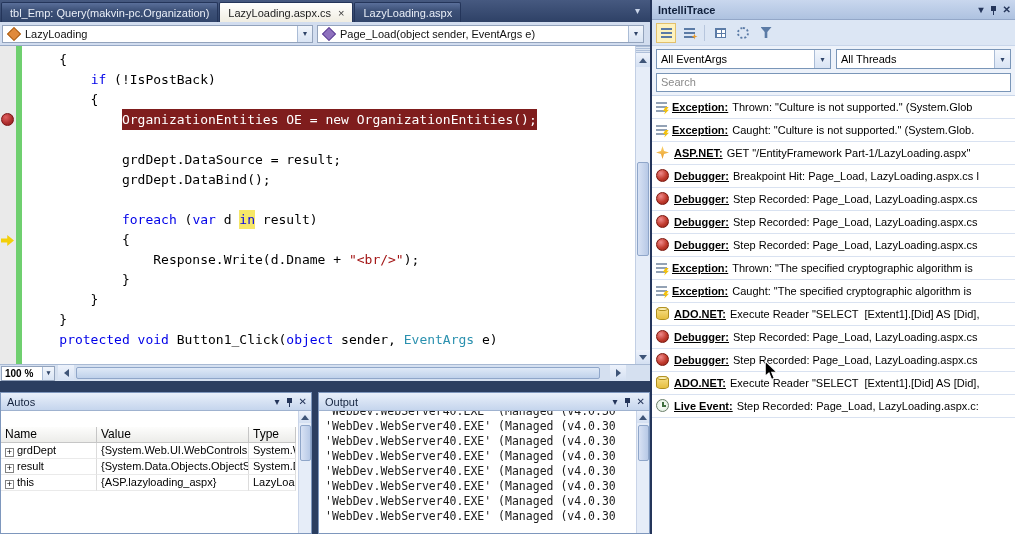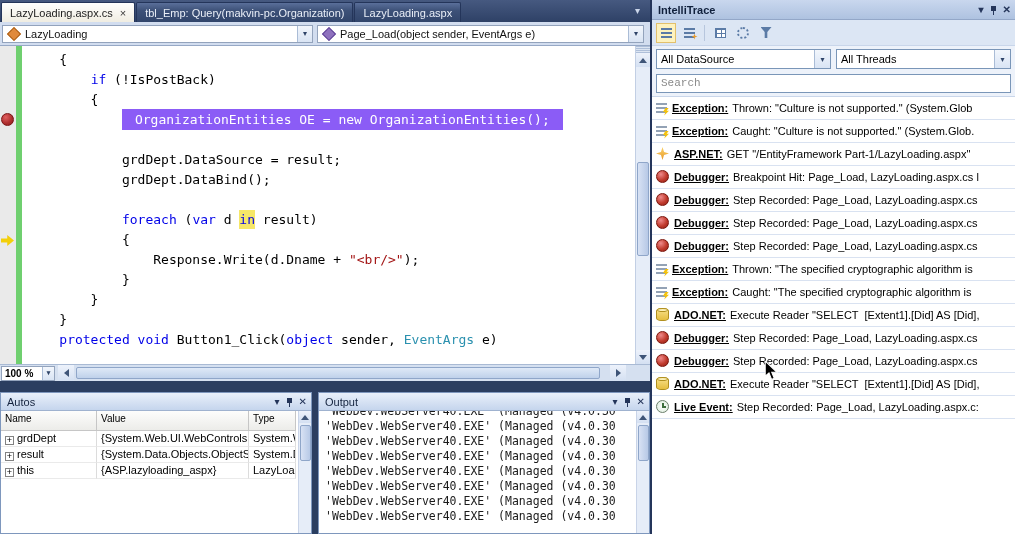--- a/index.html
+++ b/index.html
@@ -22,21 +22,21 @@
   
   .editor{position:absolute;left:0;top:46px;width:650px;height:318px;background:#fff;overflow:hidden;}
   .bp-margin{position:absolute;left:0;top:0;width:16px;height:100%;background:#EAEAEA;}
   .change-bar{position:absolute;left:16px;top:0;width:6px;height:100%;background:#6FCF6F;}
   .code-area{position:absolute;left:22px;top:0;right:15px;bottom:0;overflow:hidden;padding:4px 0 0 6px;}
   .code-line{height:20px;font-family:"DejaVu Sans Mono",monospace;font-size:13px;line-height:20px;white-space:pre;}
   .seg-p{color:#000;}
   .seg-k{color:#0000E8;}
   .seg-t{color:#2B91AF;}
   .seg-str{color:#A31515;}
-  .seg-bp{color:#fff;background:#8b5cf6;padding:3px 13px;}
+  .seg-bp{color:#fff;background:#7f1d1d;padding:3px 0;}
   .seg-khl{color:#0000E8;background:#F6E768;padding:2px 0;}
   .breakpoint-dot{position:absolute;left:1px;top:67px;width:13px;height:13px;border-radius:50%;background:radial-gradient(circle at 35% 30%,#E06060,#B03030 55%,#8B1A1A);border:1px solid #7A1414;box-sizing:border-box;}
   .current-arrow{position:absolute;left:1px;top:189px;width:13px;height:11px;background:#F3CF0A;clip-path:polygon(0 32%,48% 32%,48% 0,100% 50%,48% 100%,48% 68%,0 68%);}
 
   
   .vscroll{position:absolute;right:0;top:0;width:15px;height:100%;background:#E6EDF8;border-left:1px solid #C2CFE4;box-sizing:border-box;display:flex;flex-direction:column;align-items:center;}
   .vs-grip{width:100%;height:7px;background:repeating-linear-gradient(to bottom,#AEBFD9 0,#AEBFD9 1px,#DCE5F2 1px,#DCE5F2 2px);}
   .scroll-btn{width:100%;height:14px;display:flex;align-items:center;justify-content:center;background:linear-gradient(#EDF2FB,#D4E0F2);flex:0 0 auto;}
   .vs-track{flex:1;width:100%;position:relative;}
   .vs-thumb{position:absolute;left:1px;right:1px;top:95px;height:92px;background:linear-gradient(90deg,#D8E2F4,#B7C9E6);border:1px solid #8FA6C9;border-radius:2px;}
@@ -57,21 +57,21 @@
   .panel{position:absolute;background:#fff;border:1px solid #7E97BD;box-sizing:border-box;overflow:hidden;}
   #autos-panel{left:0;top:392px;width:312px;height:142px;}
   #output-panel{left:318px;top:392px;width:332px;height:142px;}
   .panel-header{height:18px;background:linear-gradient(#E9F0FA,#C5D5ED);border-bottom:1px solid #9FB2CF;display:flex;align-items:center;font-size:11px;color:#14233E;padding:0 4px 0 6px;box-sizing:border-box;}
   .panel-title{flex:1;}
   .panel-icons{display:flex;gap:6px;align-items:center;color:#24355A;font-size:10px;}
   .pin-icon{width:7px;height:10px;position:relative;display:inline-block;}
   .pin-icon::before{content:"";position:absolute;left:1px;top:1px;width:5px;height:5px;background:#24355A;}
   .pin-icon::after{content:"";position:absolute;left:3px;top:6px;width:1px;height:4px;background:#24355A;}
 
-  .grid-header{display:flex;height:20px;font-size:10px;}
+  .grid-header{display:flex;height:32px;font-size:12px;align-items:flex-end;}
   .grid-hcell{background:linear-gradient(#FDFDFC,#ECECE9);border-right:1px solid #C6C6C6;border-bottom:1px solid #C6C6C6;padding-left:4px;line-height:15px;box-sizing:border-box;overflow:hidden;white-space:nowrap;}
   .col-name{width:96px;}.col-value{width:152px;}.col-type{width:47px;}
   .grid-row{display:flex;height:16px;font-size:11px;}
   .grid-cell{border-right:1px solid #DCDCDC;border-bottom:1px solid #EAEAEA;padding-left:4px;line-height:15px;overflow:hidden;white-space:nowrap;box-sizing:border-box;}
   .expander{display:inline-block;width:9px;height:9px;border:1px solid #828282;background:#fff;font-size:9px;line-height:7px;text-align:center;margin-right:3px;vertical-align:-1px;color:#000;box-sizing:border-box;}
   .mini-vscroll{position:absolute;top:18px;right:0;bottom:0;width:13px;background:#E6EDF8;border-left:1px solid #C9D4E8;box-sizing:border-box;display:flex;flex-direction:column;align-items:center;}
   .mini-vscroll .scroll-btn{height:12px;}
   .mini-thumb{width:9px;height:34px;background:linear-gradient(90deg,#D8E2F4,#B7C9E6);border:1px solid #8FA6C9;border-radius:2px;margin-top:2px;}
 
   .output-body{position:absolute;left:0;top:18px;right:13px;bottom:0;overflow:hidden;font-family:"DejaVu Sans Mono",monospace;font-size:11.5px;color:#1A1A1A;padding-left:6px;box-sizing:border-box;}
@@ -89,21 +89,21 @@
   .icon-lines{width:11px;height:10px;background:repeating-linear-gradient(to bottom,#5B7BA6 0,#5B7BA6 2px,transparent 2px,transparent 4px);}
   .icon-lines-star{width:11px;height:10px;position:relative;background:repeating-linear-gradient(to bottom,#5B7BA6 0,#5B7BA6 2px,transparent 2px,transparent 4px);}
   .icon-lines-star::after{content:"";position:absolute;right:-3px;bottom:-2px;width:6px;height:6px;background:#E89A2B;clip-path:polygon(50% 0,62% 38%,100% 50%,62% 62%,50% 100%,38% 62%,0 50%,38% 38%);}
   .icon-table{width:11px;height:10px;border:1px solid #5B7BA6;background-image:linear-gradient(#5B7BA6 1px,transparent 1px),linear-gradient(90deg,#5B7BA6 1px,transparent 1px);background-size:5px 4px;box-sizing:border-box;background-color:#fff;}
   .icon-gear{width:12px;height:12px;border:2px dotted #5B7BA6;border-radius:50%;box-sizing:border-box;}
   .icon-funnel{width:11px;height:11px;background:#5B7BA6;clip-path:polygon(0 0,100% 0,62% 45%,62% 100%,38% 100%,38% 45%);}
   .it-filters{display:flex;gap:5px;padding:3px 4px 2px;flex:0 0 auto;}
   .it-combo{flex:1;height:20px;background:#fff;border:1px solid #7A96B8;display:flex;align-items:center;padding-left:4px;font-size:11px;box-sizing:border-box;overflow:hidden;white-space:nowrap;}
   .it-combo .combo-arrow{width:15px;}
   .it-search{padding:1px 4px 3px;flex:0 0 auto;}
-  .it-search input{width:100%;height:19px;border:1px solid #7A96B8;font-size:11px;padding:0 4px;box-sizing:border-box;font-family:Liberation Mono, monospace;color:#222;outline:none;}
+  .it-search input{width:100%;height:19px;border:1px solid #7A96B8;font-size:11px;padding:0 4px;box-sizing:border-box;font-family:Liberation Sans, sans-serif;color:#222;outline:none;}
   .it-search input::placeholder{color:#8A8A8A;}
   .event-list{flex:1;background:#fff;border-top:1px solid #C9D6EA;overflow:hidden;}
   .event-row{display:flex;align-items:center;height:23px;border-bottom:1px solid #D9E2F1;padding-left:4px;overflow:hidden;font-size:11px;background:#fff;box-sizing:border-box;}
   .ev-icon{width:13px;height:13px;margin-right:5px;flex:0 0 auto;position:relative;}
   .ev-cat{font-weight:bold;margin-right:4px;white-space:pre;color:#000;text-decoration:underline;}
   .ev-text{white-space:pre;overflow:hidden;color:#000;}
 
   
   .icon-exception{width:11px;height:11px;margin-top:1px;background:repeating-linear-gradient(to bottom,#93A2B5 0,#93A2B5 2px,transparent 2px,transparent 4px);}
   .icon-exception::after{content:"";position:absolute;right:-2px;bottom:-2px;width:6px;height:8px;background:#F4C20D;clip-path:polygon(45% 0,100% 0,60% 40%,100% 40%,20% 100%,40% 55%,0 55%);}
@@ -117,26 +117,26 @@
 
   .mouse-cursor{position:absolute;left:764px;top:361px;z-index:99;pointer-events:none;}
 </style>
 </head>
 <body>
 
 <div class="app">
 
   <div class="tabstrip">
     <span class="tab-overflow">▾</span>
-  <div class="tab active">
+  <div class="tab">
+        <span class="tab-label">tbl_Emp: Query(makvin-pc.Organization)</span>
+      </div>
+      <div class="tab active">
         <span class="tab-label">LazyLoading.aspx.cs</span>
         <span class="tab-close">×</span>
-      </div>
-      <div class="tab">
-        <span class="tab-label">tbl_Emp: Query(makvin-pc.Organization)</span>
       </div>
       <div class="tab">
         <span class="tab-label">LazyLoading.aspx</span>
       </div>
     </div>
 
   <div class="navbar">
     <div class="nav-combo" style="width:311px;">
       <span class="scope-icon"></span>
       <span>LazyLoading</span>
@@ -292,21 +292,21 @@
         </div>
       <div class="tool-btn">
           <span class="icon-gear"></span>
         </div>
       <div class="tool-btn">
           <span class="icon-funnel"></span>
         </div>
     </div>
     <div class="it-filters">
       <div class="it-combo">
-        <span>All DataSource</span>
+        <span>All EventArgs</span>
         <span class="combo-arrow">▾</span>
       </div>
       <div class="it-combo">
         <span>All Threads</span>
         <span class="combo-arrow">▾</span>
       </div>
     </div>
     <div class="it-search">
       <input type="text" placeholder="Search" style="">
     </div>

